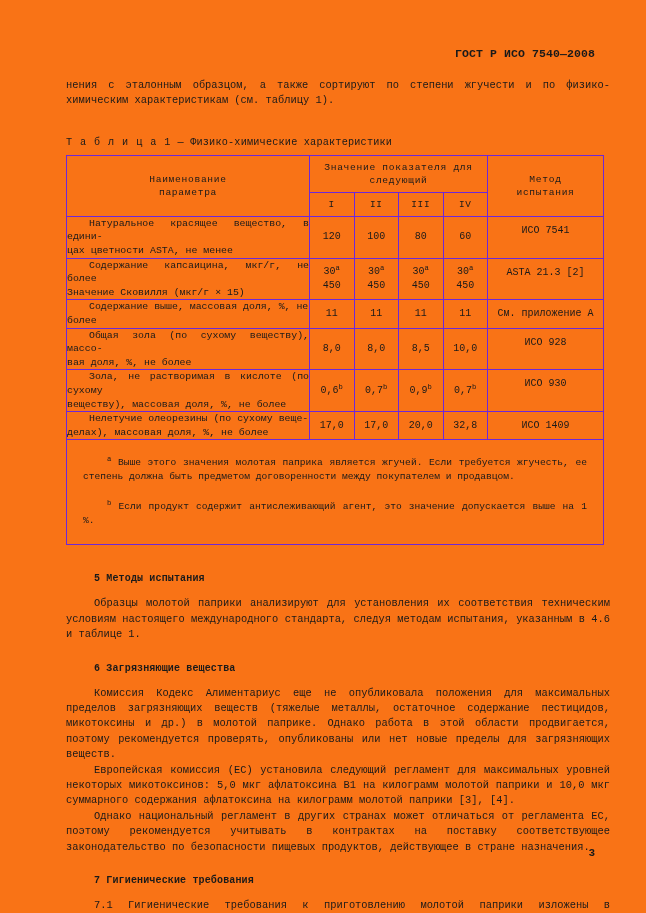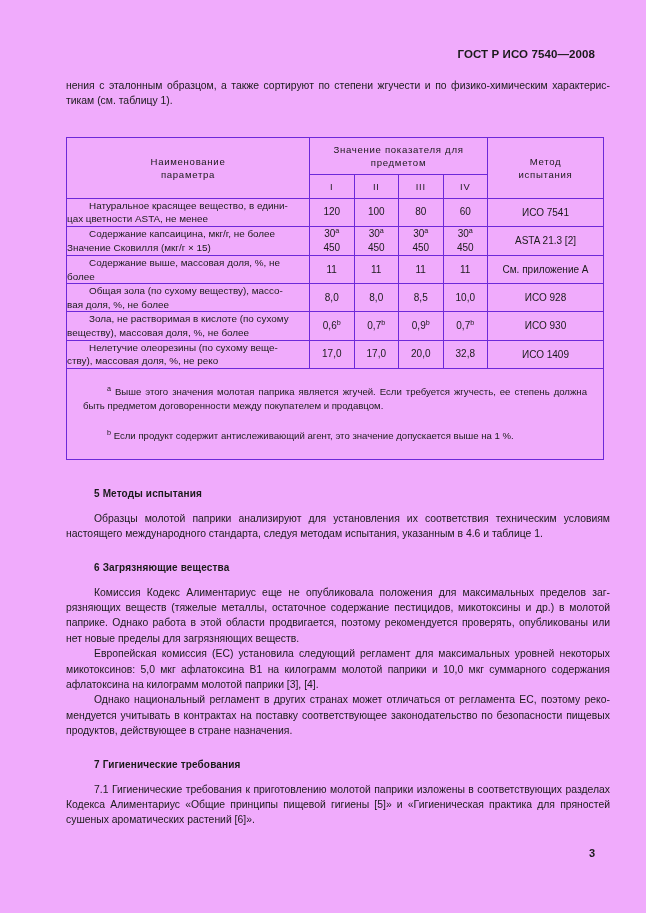--- a/index.html
+++ b/index.html
@@ -9,23 +9,24 @@
     background: #ffffff;
   }
   body {
     font-family: "Liberation Sans", sans-serif;
     color: #1a1a1a;
   }
   .page {
     position: relative;
     width: 646px;
     height: 913px;
-    background: #f0abfc;
+    background: #f97316;
     overflow: hidden;
     box-sizing: border-box;
+    font-family: Liberation Mono, monospace;
   }
 
   
   .header {
     position: absolute;
     top: 44px;
     left: 51px;
     right: 51px;
     height: 20px;
     text-align: right;
@@ -180,31 +181,34 @@
   <div class="header">
     <span class="std-id">ГОСТ Р ИСО 7540—2008</span>
   </div>
 
   <div class="content">
 
     <p class="body">нения с эталонным образцом, а также сортируют по степени жгучести и по физико-химическим характерис­тикам (см. таблицу 1).</p>
 
     <div class="gap-lg"></div>
 
+    <div class="table-caption">
+      <span>Т а б л и ц а  1</span><span class="caption-rest"> — Физико-химические  характеристики</span>
+    </div>
 
     <table class="spec">
       <thead>
         <tr>
           <th class="col-name name-head" rowspan="2">
             <div>Наименование</div>
             <div>параметра</div>
           </th>
           <th class="grp" colspan="4">
             <div>Значение показателя для</div>
-            <div>предметом</div>
+            <div>следующий</div>
           </th>
           <th class="col-method" rowspan="2">
             <div>Метод</div>
             <div>испытания</div>
           </th>
         </tr>
         <tr>
           <th class="col-cat cat-num">I</th>
           <th class="col-cat cat-num">II</th>
           <th class="col-cat cat-num">III</th>
@@ -313,21 +317,21 @@
             </td>
           <td class="val">
               <span class="stack"><span>0,7</span><sup>b</sup></span>
             </td>
           <td class="method top">ИСО 930</td>
         </tr>
 
         <tr>
           <td class="param">
             <p>Нелетучие олеорезины (по сухому веще-</p>
-            <p class="noindent">ству), массовая доля, %, не реко</p>
+            <p class="noindent">делах), массовая доля, %, не более</p>
           </td>
           <td class="val">
               <span class="stack">17,0</span>
             </td>
           <td class="val">
               <span class="stack">17,0</span>
             </td>
           <td class="val">
               <span class="stack">20,0</span>
             </td>

